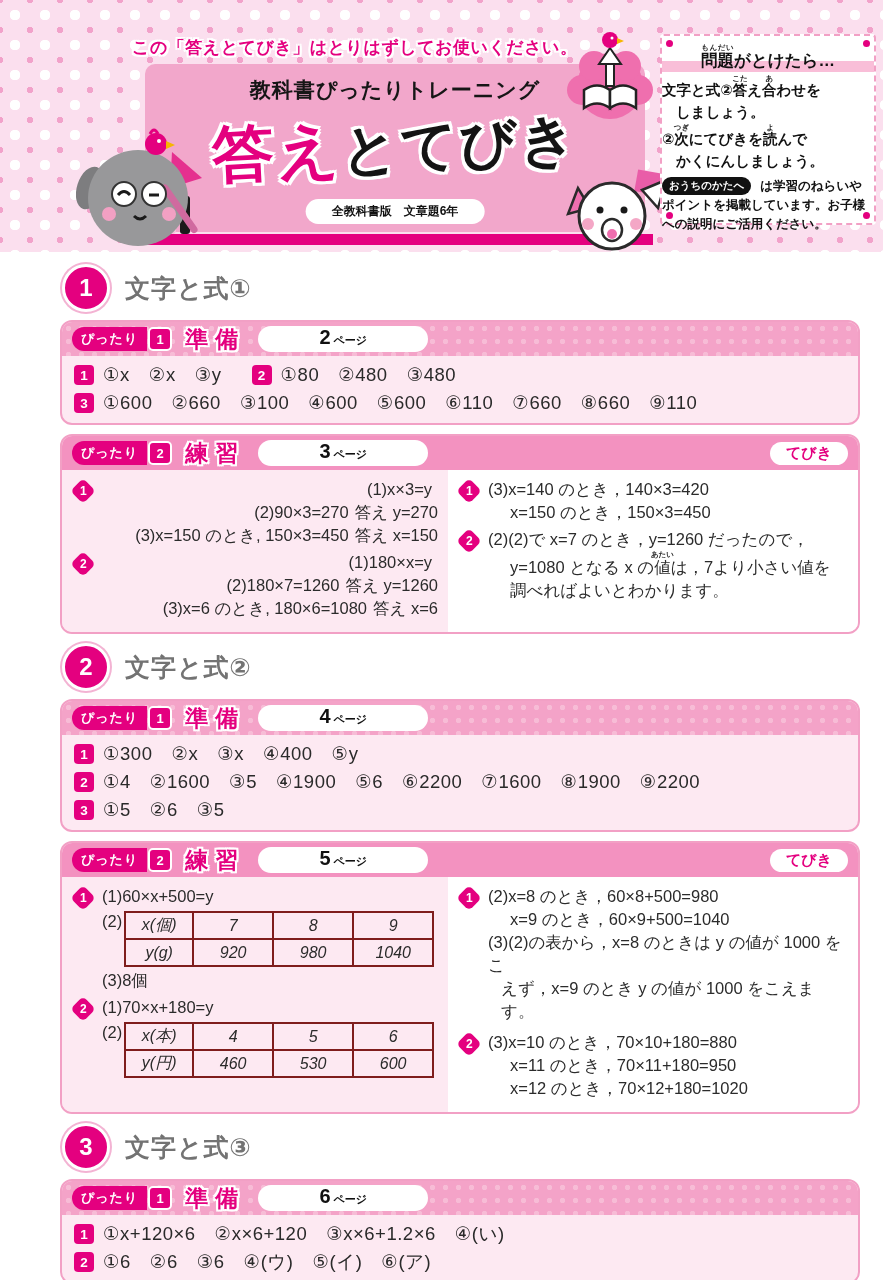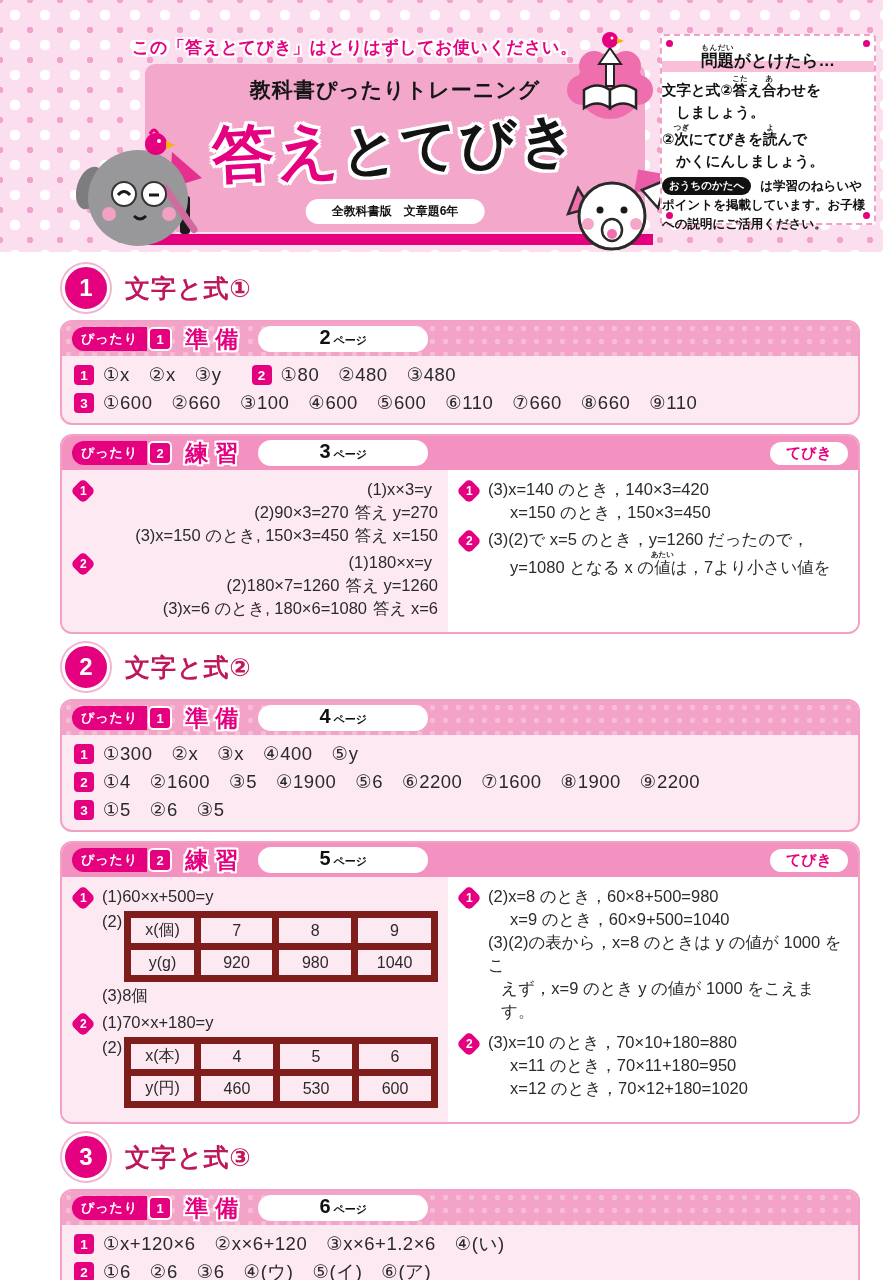--- a/index.html
+++ b/index.html
@@ -43,21 +43,21 @@
   .sb-parents{font-size:12.5px;font-weight:600;color:#111;line-height:1.5;margin:5px 0 0;}
   .parents-badge{display:inline-block;background:#111;color:#fff;border-radius:10px;
                  font-size:10.5px;font-weight:800;padding:1px 7px;margin-right:9px;vertical-align:1px;}
 
   
   .main{padding:6px 23px 0 60px;}
   .sec-head{display:flex;align-items:center;gap:15px;margin:6px 0 8px 2px;}
   .sec-num{flex:0 0 auto;width:42px;height:42px;border-radius:50%;background:#e4007f;color:#fff;
            font-size:24px;font-weight:800;display:flex;align-items:center;justify-content:center;
            border:3px solid #fff;box-shadow:0 0 0 2px #f3b3d3;}
-  .sec-title{font-size:25px;font-weight:800;color:#be185d;letter-spacing:1px;}
+  .sec-title{font-size:25px;font-weight:800;color:#737373;letter-spacing:1px;}
 
   .abox{border:2px solid #f2a0c5;border-radius:12px;overflow:hidden;background:#fde9f2;margin-bottom:9px;}
   .strip{display:flex;align-items:center;gap:13px;height:34px;padding:0 10px;}
   .strip.dotted{background-color:#f4a3c8;background-image:radial-gradient(circle,#f7bcd6 2.5px,transparent 3px);background-size:13px 13px;}
   .strip.solid{background-color:#f392c0;}
   .pbadge{display:inline-flex;align-items:center;}
   .pb-label{background:#e4007f;color:#fff;font-size:13px;font-weight:800;padding:3px 9px;border-radius:12px 0 0 12px;letter-spacing:1px;}
   .pb-num{position:relative;background:#e4007f;color:#fff;border:2px solid #fff;border-radius:5px;width:20px;height:20px;
           display:flex;align-items:center;justify-content:center;font-weight:800;font-size:13px;margin-left:1px;}
   .tab-label{font-size:23px;font-weight:900;color:#e4007f;letter-spacing:7px;
@@ -84,21 +84,21 @@
   .mark i{transform:rotate(-45deg);font-style:normal;color:#fff;font-weight:800;font-size:12px;}
   .rlines{flex:1 1 auto;min-width:0;}
   .rl{display:flex;justify-content:flex-end;gap:6px;font-size:16.5px;line-height:23px;}
   .rl .ans{white-space:nowrap;}
   .rrline{font-size:16.5px;line-height:23px;}
   .ind{padding-left:22px;}
   .ind-sm{padding-left:13px;}
   .trow{display:flex;align-items:flex-start;gap:2px;margin:2px 0;}
   .tlabel{font-size:16.5px;line-height:23px;}
   table.vtable{border-collapse:collapse;margin-top:1px;}
-  table.vtable td{border:7px solid #7f1d1d;height:25px;text-align:center;font-size:16px;padding:0 4px;}
+  table.vtable td{border:2px solid #7f1d1d;height:25px;text-align:center;font-size:16px;padding:0 4px;font-style:italic;}
   table.vtable td.hd{width:58px;}
   table.vtable td.vl{width:70px;}
 </style>
 </head>
 <body>
 
 <div class="page">
 
   <div class="band">
     <div class="top-note">この「答えとてびき」はとりはずしてお使いください。</div>
@@ -283,24 +283,25 @@
             <div class="rlines">
               <div class="rrline">(3)x=140 のとき，140×3=420</div>
               <div class="rrline ind">x=150 のとき，150×3=450</div>
             </div>
           </div>
           <div class="ritem">
             <span class="mark">
                 <i>2</i>
               </span>
             <div class="rlines">
-              <div class="rrline">(3)(2)で x=5 のとき，y=1260 だったので，</div>
+              <div class="rrline">(2)(2)で x=7 のとき，y=1260 だったので，</div>
               <div class="rrline ind">
                 <span>y=1080 となる x の</span><ruby><span>値</span><rt>あたい</rt></ruby><span>は，7より小さい値を</span>
               </div>
+              <div class="rrline ind">調べればよいとわかります。</div>
             </div>
           </div>
         </div>
       </div>
     </div>
 
     <div class="sec-head">
       <div class="sec-num">2</div>
       <div class="sec-title">文字と式②</div>
     </div>

